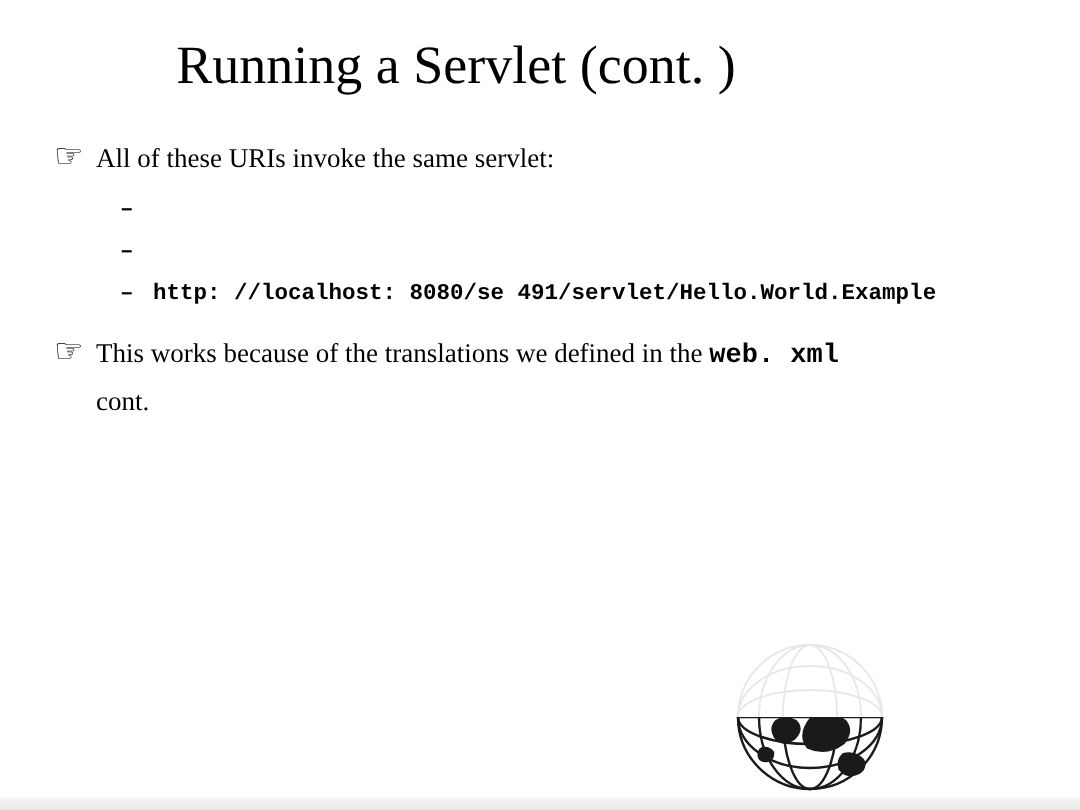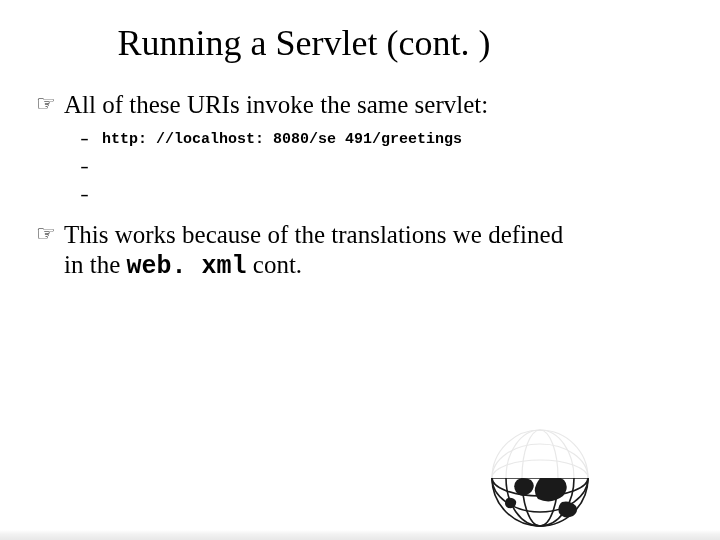--- a/index.html
+++ b/index.html
@@ -35,21 +35,21 @@
     margin: 14px 0 10px 0;
   }
   .lvl1 .bullet {
     width: 28px;
     flex: 0 0 28px;
     font-size: 22px;
     line-height: 28px;
     text-align: left;
   }
   .lvl1 .txt {
-    font-size: 25px;
+    font-size: 18px;
     line-height: 30px;
   }
   .lvl2 {
     display: flex;
     align-items: flex-start;
     margin: 8px 0 8px 44px;
   }
   .lvl2 .dash {
     flex: 0 0 22px;
     font-family: "Courier New", Courier, monospace;
@@ -93,29 +93,29 @@
 
   <div class="content">
 
     <div class="lvl1">
       <span class="bullet">☞</span>
       <span class="txt">All of these URIs invoke the same servlet:</span>
     </div>
 
     <div class="lvl2">
       <span class="dash">–</span>
-      <span class="txt">http: //localhost: 8080/se 491/greetings</span>
     </div>
 
     <div class="lvl2">
       <span class="dash">–</span>
     </div>
 
     <div class="lvl2">
       <span class="dash">–</span>
+      <span class="txt">http: //localhost: 8080/se 491/servlet/Hello.World.Example</span>
     </div>
 
     <div class="lvl1">
       <span class="bullet">☞</span>
       <span class="txt">
         <span>This works because of the translations we defined in the </span><span class="mono">web. xml</span><span> cont.</span>
       </span>
     </div>
 
   </div>

